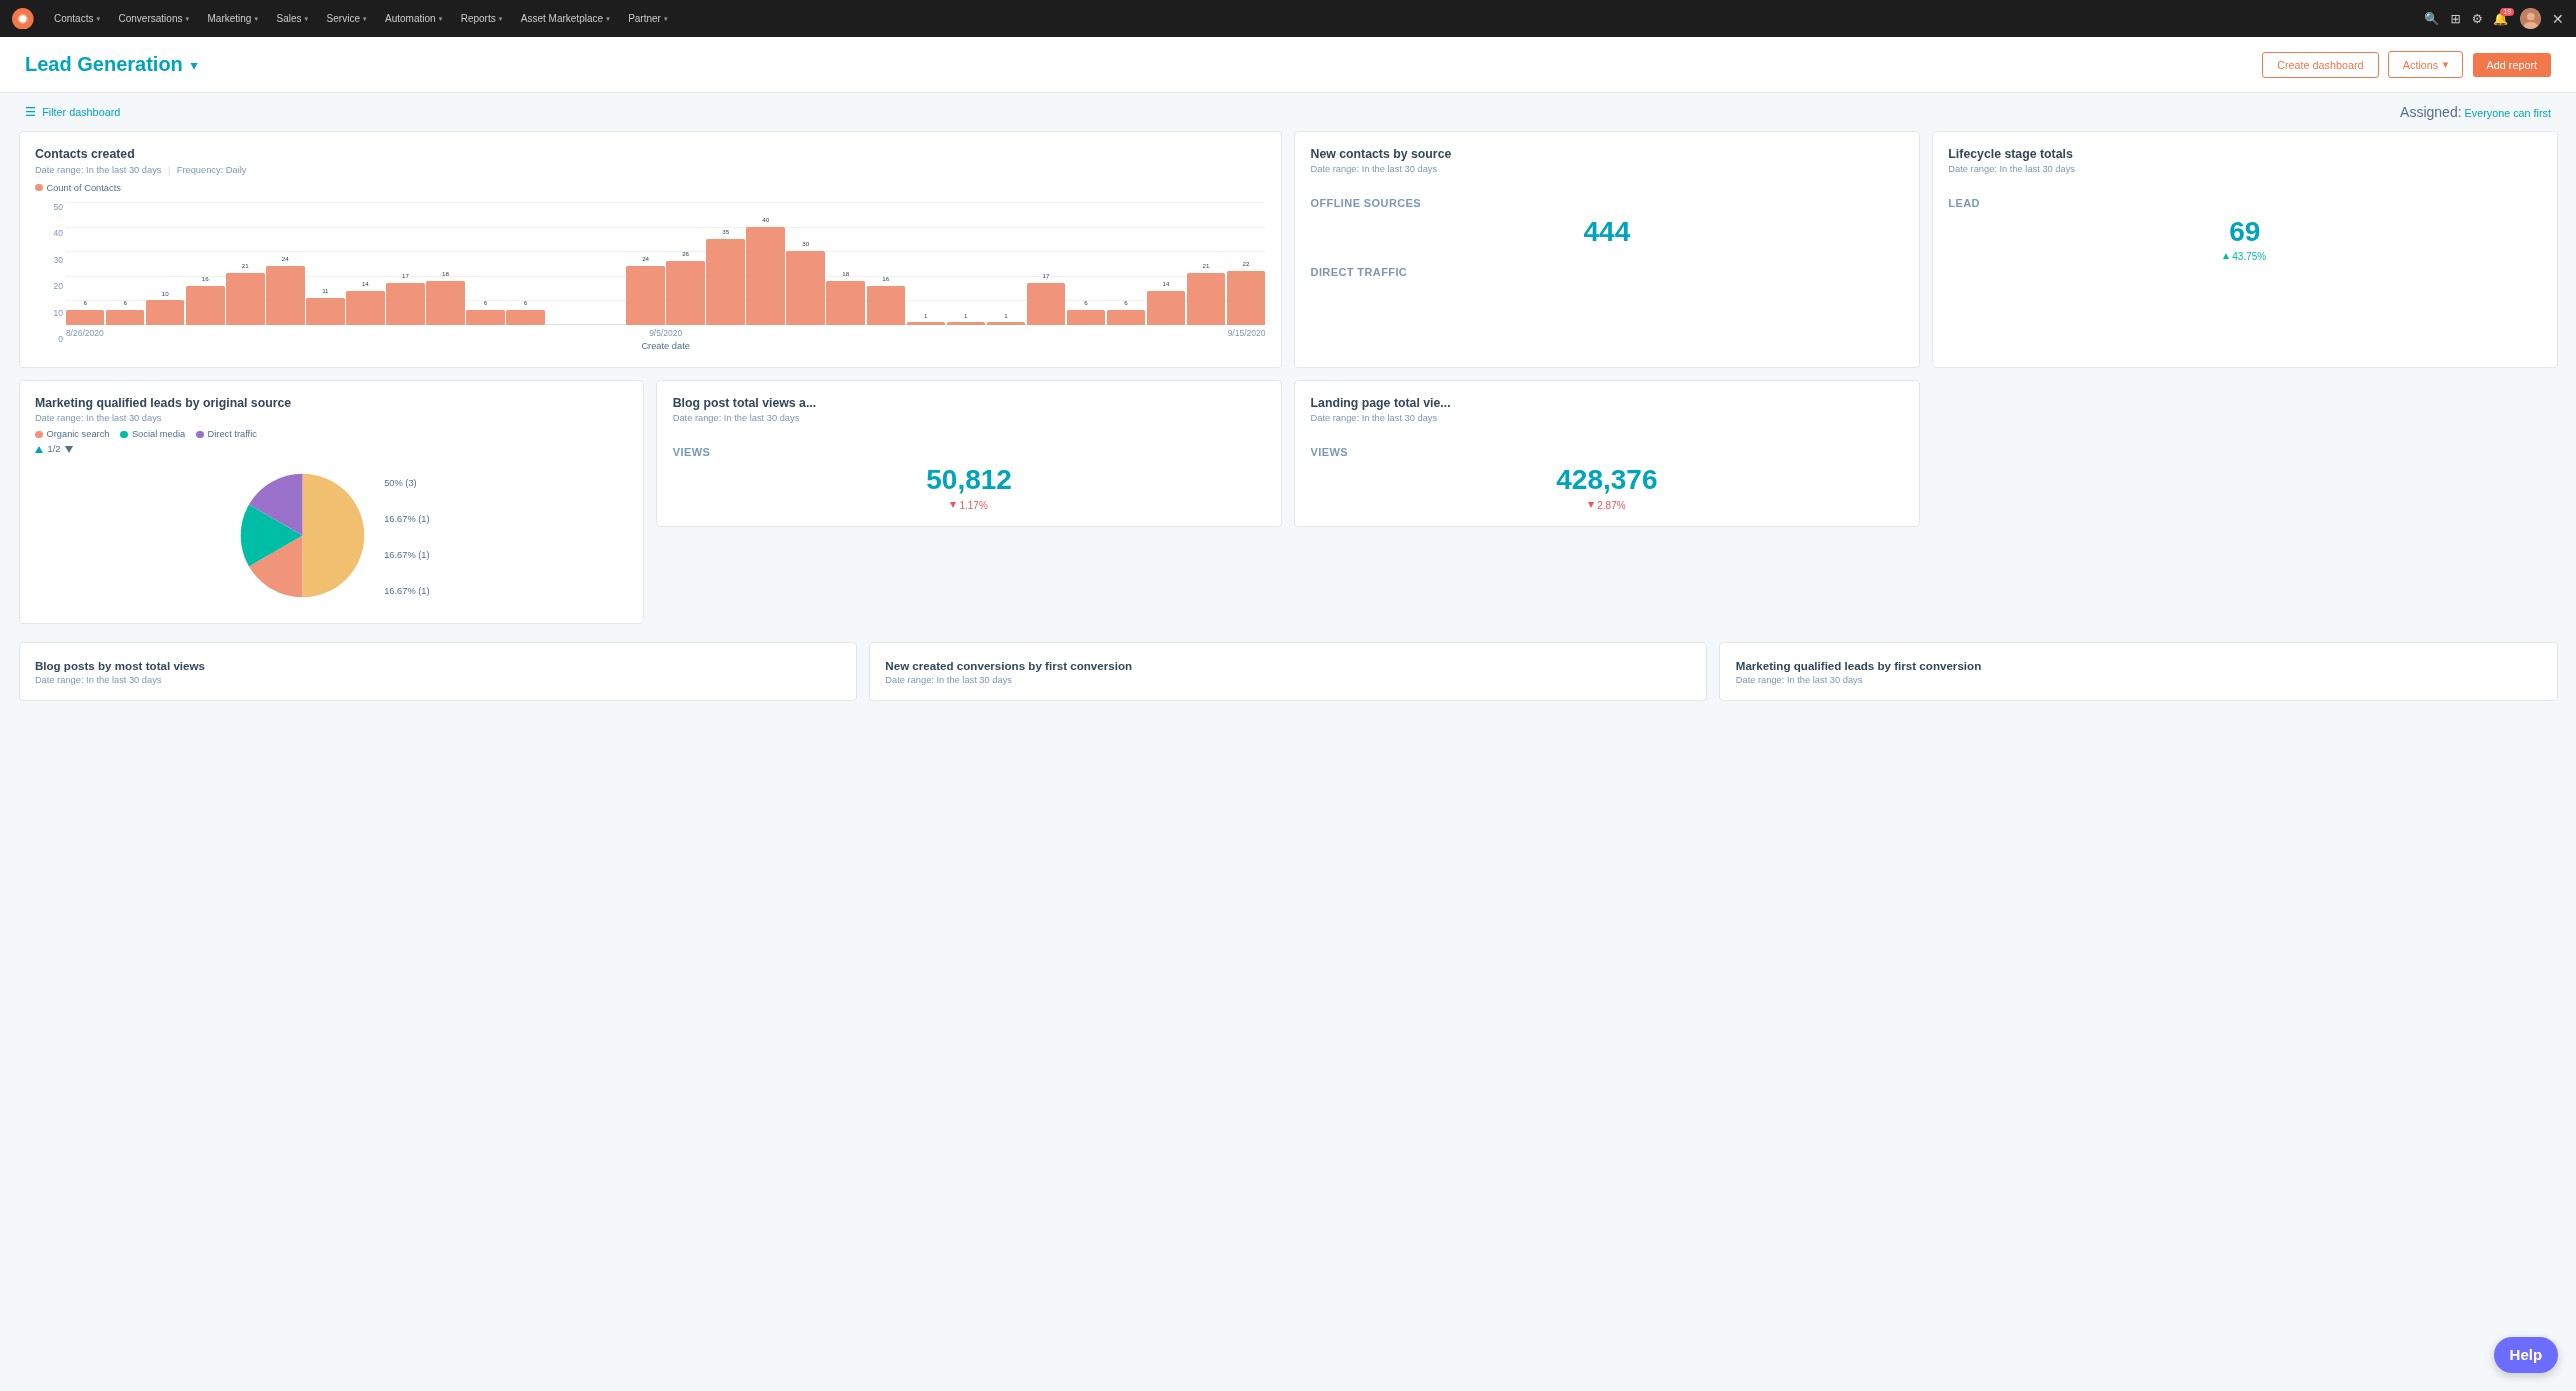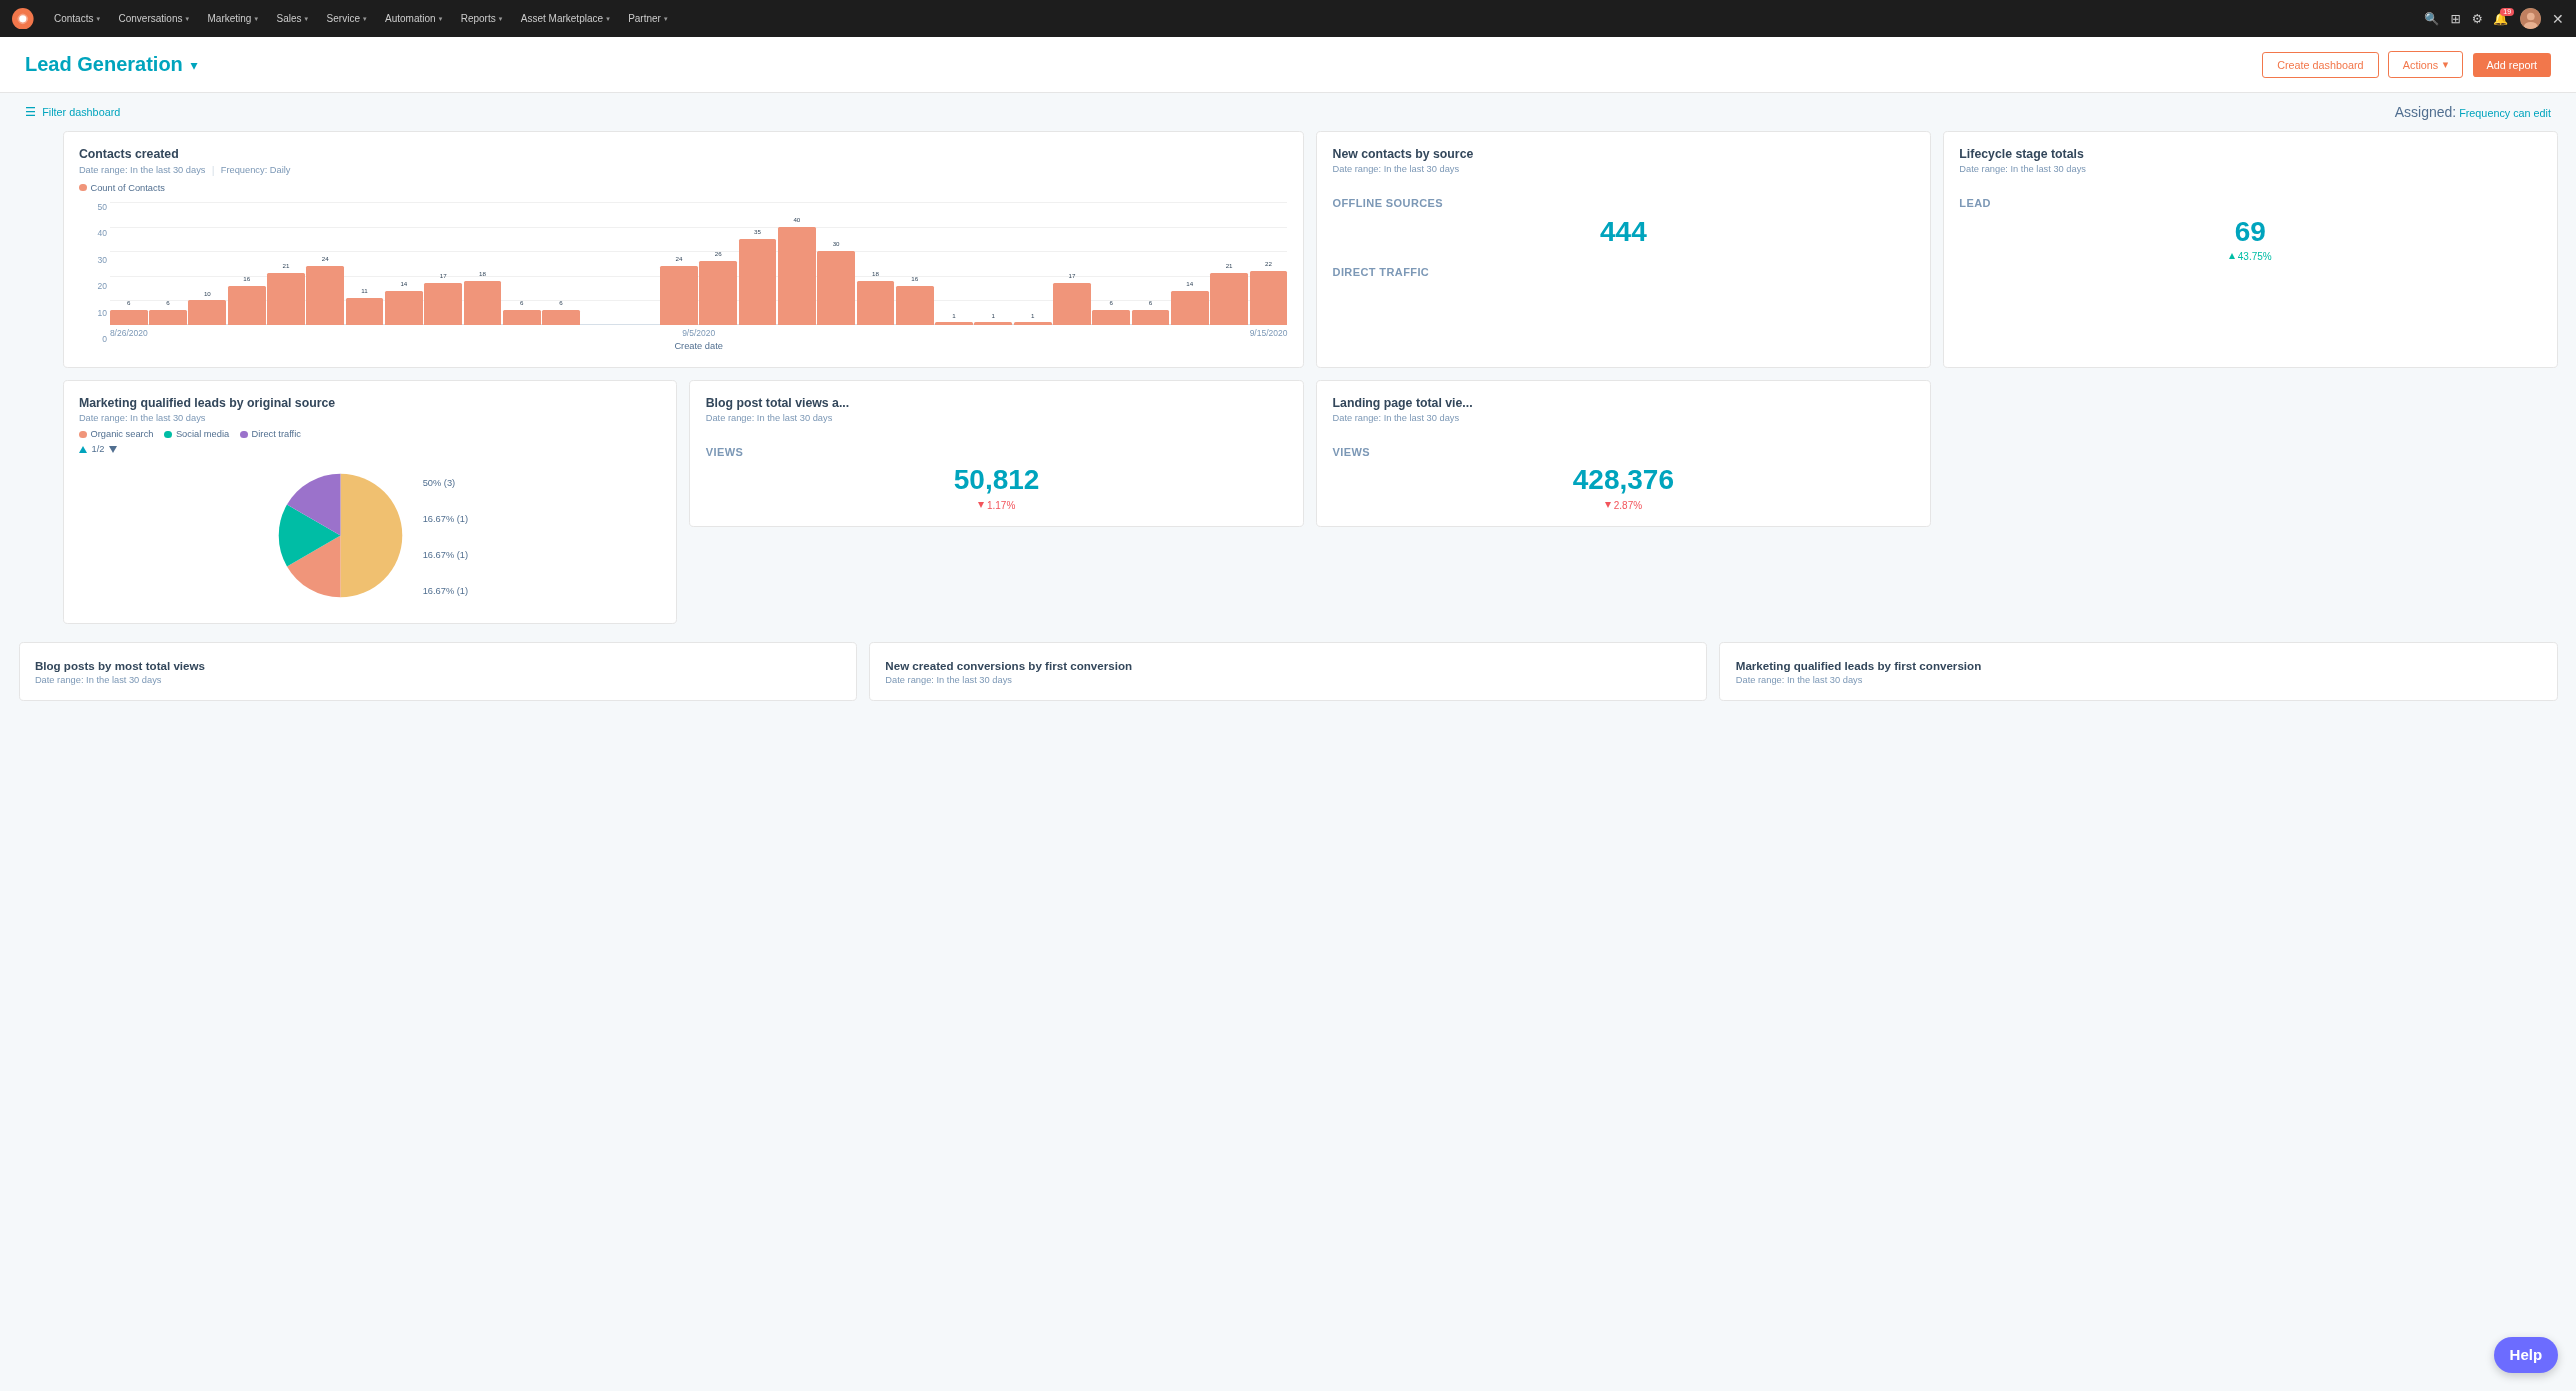--- a/index.html
+++ b/index.html
@@ -83,21 +83,20 @@
     }
     .assigned-text { font-size: 14px; color: #516f90; }
     .assigned-link { color: #00a4bd; font-weight: 500; cursor: pointer; }
 
     
     .dashboard-grid {
       padding: 0 18.5px 18.5px;
       display: grid;
       grid-template-columns: 1fr 1fr 1fr 1fr;
       gap: 12.3px;
-      margin-left: 44px;
     }
     .card {
       background: white;
       border-radius: 4.6px;
       border: 0.8px solid #e5e5e5;
       padding: 15.4px;
       position: relative;
     }
     .card-wide { grid-column: span 2; }
     .card-title { font-size: 12.3px; font-weight: 600; color: #33475b; margin-bottom: 3.1px; }
@@ -216,21 +215,21 @@
   </div>
 </div>
 
 <div class="filter-bar">
   <div class="filter-btn">
     <span style="font-size:12.3px;">☰</span>
     <span>Filter dashboard</span>
   </div>
   <div>
     <span class="assigned-text">Assigned:</span>
-    <span class="assigned-link">Frequency can edit</span>
+    <span class="assigned-link">Everyone can first</span>
   </div>
 </div>
 
 <div class="dashboard-grid">
 
   <div class="card card-wide">
     <div class="card-title">Contacts created</div>
     <div style="display:flex;align-items:center;gap:6.2px;margin-top:3.1px;">
       <span class="card-subtitle">Date range: In the last 30 days</span>
       <span style="color:#d6dfe8;">|</span>

